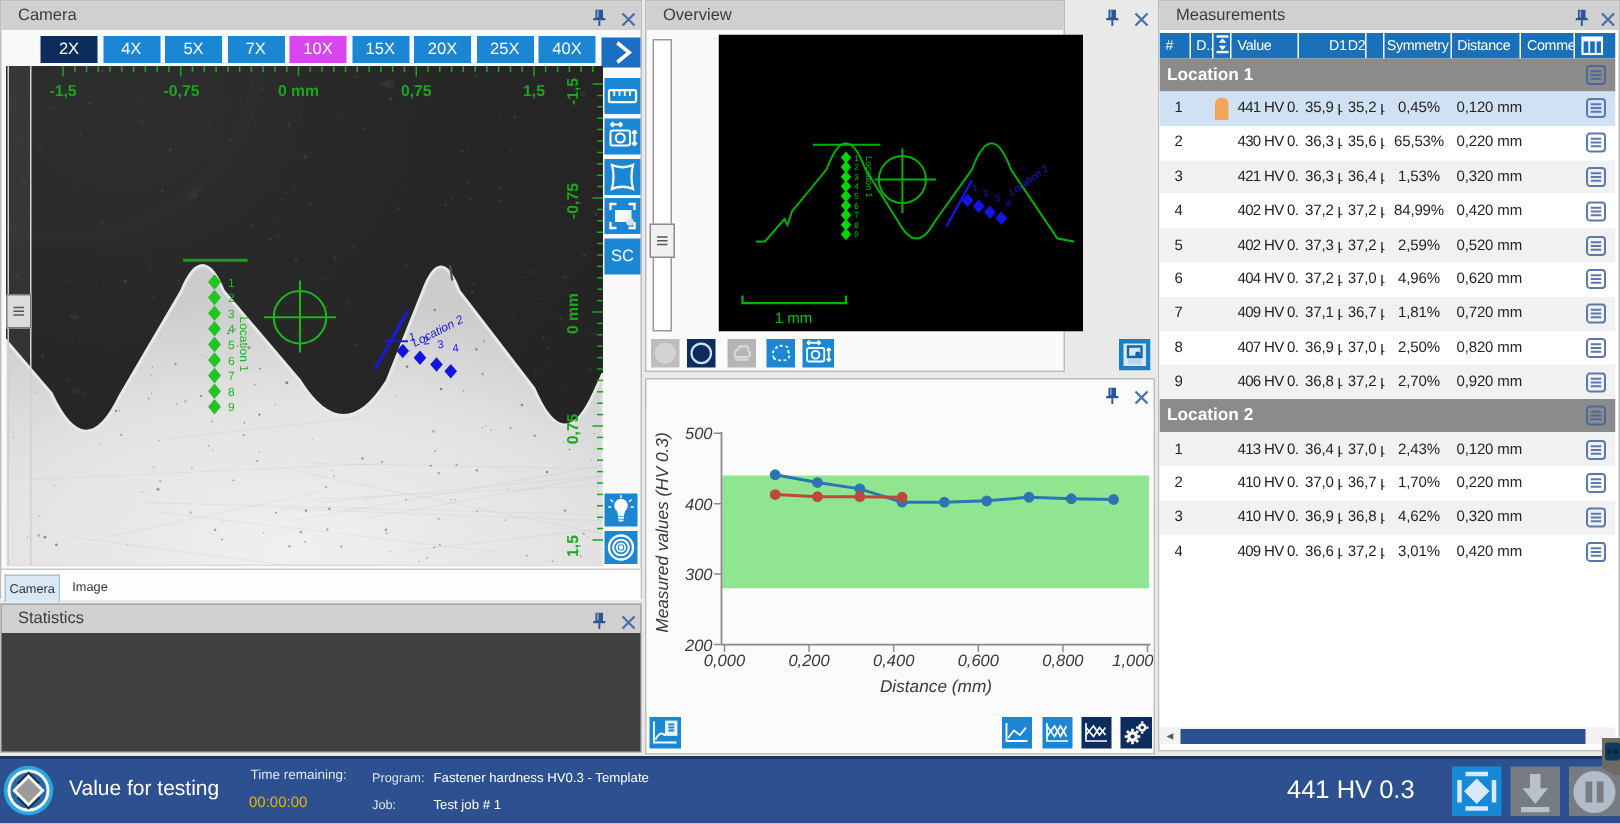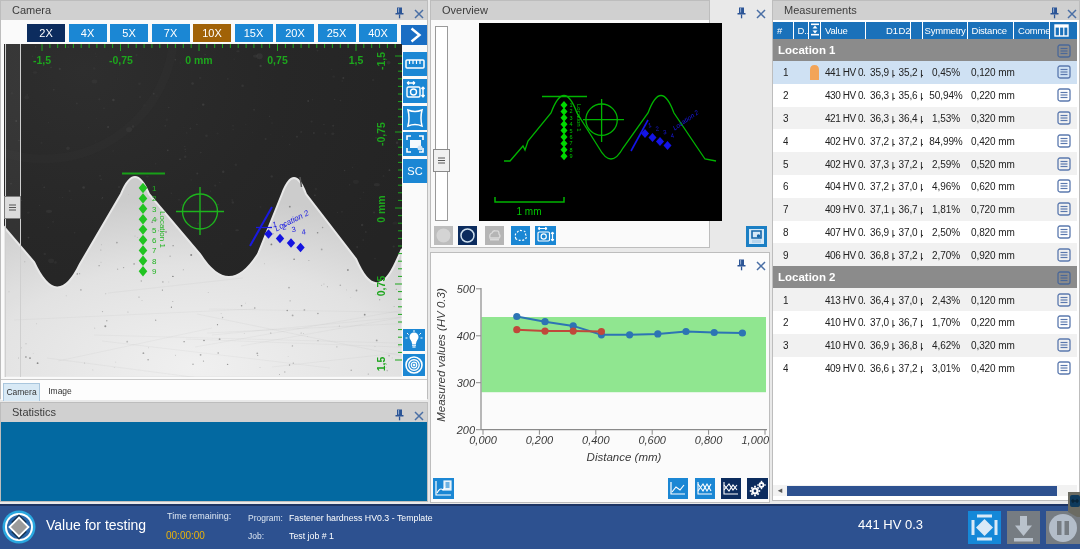--- a/index.html
+++ b/index.html
@@ -34,21 +34,21 @@
           <rect x="4" y="1" width="1.1" height="4.5" fill="#8aa5cc"></rect>
         </g>
       </svg></div>
   <div class="xic" style="left:413px"><svg width="10" height="10" viewBox="0 0 10 10">
         <path d="M1 1 L9 9 M9 1 L1 9" stroke="#4a6fa5" stroke-width="1.5"></path>
       </svg></div>
   <div class="magbtn" style="left:26.0px;background:#0c2c5e">2X</div>
   <div class="magbtn" style="left:67.5px;background:#1b87d4">4X</div>
   <div class="magbtn" style="left:109.0px;background:#1b87d4">5X</div>
   <div class="magbtn" style="left:150.5px;background:#1b87d4">7X</div>
-  <div class="magbtn" style="left:192.0px;background:#a16207">10X</div>
+  <div class="magbtn" style="left:192.0px;background:#d946ef">10X</div>
   <div class="magbtn" style="left:233.5px;background:#1b87d4">15X</div>
   <div class="magbtn" style="left:275.0px;background:#1b87d4">20X</div>
   <div class="magbtn" style="left:316.5px;background:#1b87d4">25X</div>
   <div class="magbtn" style="left:358.0px;background:#1b87d4">40X</div>
   <div style="position:absolute;left:400px;top:24px;width:26px;height:20px;background:#1a6ec4;color:#fff;text-align:center;">
     <svg width="26" height="20" viewBox="0 0 26 20">
         <path d="M10.5 3.5 L18.5 10 L10.5 16.5" fill="none" stroke="#fff" stroke-width="2.4"></path>
       </svg></div>
   <div style="position:absolute;left:3px;top:43px;width:398px;height:333px;"><svg width="398" height="333" viewBox="0 0 398 333">
 <defs>
@@ -590,21 +590,21 @@
           <circle cx="11" cy="11" r="2.8" stroke-width="1.2"></circle>
           <circle cx="11" cy="11" r="1" fill="#fff"></circle>
         </g>
       </svg></div>
   <div style="position:absolute;left:0;top:378px;width:426px;height:21px;background:#fdfdfd;border-top:1px solid #c9c9c9;">
     <div style="position:absolute;left:2px;top:3px;width:37px;height:18px;background:#d8e9f5;border:1px solid #a9c6dd;border-bottom:none;font-size:8.5px;color:#333;text-align:center;line-height:17px;">Camera</div>
     <div style="position:absolute;left:43px;top:3px;width:32px;height:18px;font-size:8.5px;color:#333;text-align:center;line-height:17px;">Image</div>
   </div>
 </div>
 
-<div class="panel" style="left:0;top:402px;width:428px;height:100px;background:#0369a1;padding-left:40px;">
+<div class="panel" style="left:0;top:402px;width:428px;height:100px;background:#404040;padding-left:40px;">
   <div class="phead">Statistics</div>
   <div class="pin" style="left:393px"><svg width="11" height="12" viewBox="0 0 11 12">
         <g fill="#2c5596">
           <rect x="3" y="0.5" width="5" height="5.5"></rect>
           <rect x="1.5" y="6" width="8" height="1.5"></rect>
           <rect x="4.9" y="7.5" width="1.3" height="3.8"></rect>
           <rect x="4" y="1" width="1.1" height="4.5" fill="#8aa5cc"></rect>
         </g>
       </svg></div>
   <div class="xic" style="left:413px"><svg width="10" height="10" viewBox="0 0 10 10">
@@ -880,21 +880,21 @@
             <line x1="3.5" y1="4.5" x2="10.5" y2="4.5" stroke="#5b79ae" stroke-width="1.2"></line>
             <line x1="3.5" y1="7" x2="10.5" y2="7" stroke="#5b79ae" stroke-width="1.2"></line>
             <line x1="3.5" y1="9.5" x2="10.5" y2="9.5" stroke="#5b79ae" stroke-width="1.2"></line>
           </svg></div>
       </div>
 <div class="trow" style="top:61.8px;height:22.8px;background:#ffffff">
 <div class="c0">2</div>
         <div class="cv">430 HV 0.</div>
         <div class="cd1">36,3 µm</div>
         <div class="cd2">35,6 µm</div>
-        <div class="cs">50,94%</div>
+        <div class="cs">65,53%</div>
         <div class="cdist">0,220 mm</div>
         <div class="cnote"><svg width="14" height="14" viewBox="0 0 14 14">
             <rect x="1" y="1" width="12" height="12" rx="2" fill="none" stroke="#5b79ae" stroke-width="1.3"></rect>
             <line x1="3.5" y1="4.5" x2="10.5" y2="4.5" stroke="#5b79ae" stroke-width="1.2"></line>
             <line x1="3.5" y1="7" x2="10.5" y2="7" stroke="#5b79ae" stroke-width="1.2"></line>
             <line x1="3.5" y1="9.5" x2="10.5" y2="9.5" stroke="#5b79ae" stroke-width="1.2"></line>
           </svg></div>
       </div>
 <div class="trow" style="top:84.6px;height:22.8px;background:#f1f1f1">
 <div class="c0">3</div>
@@ -1077,21 +1077,21 @@
     <path d="M17 29.8 L24.8 22 L21.6 18.8 L17 23.4 L12.4 18.8 L9.2 22 Z" fill="#14304f"></path>
     <path d="M17 7.5 L26.5 17 L17 26.5 L7.5 17 Z" fill="#9b9b9b" stroke="#fff" stroke-width="1.8"></path>
   </svg>
   <div style="position:absolute;left:46px;top:11px;color:#fff;font-size:14px;">Value for testing</div>
   <div style="position:absolute;left:167px;top:5px;color:#dce6f2;font-size:9px;">Time remaining:</div>
   <div style="position:absolute;left:166px;top:24px;color:#eab308;font-size:10px;">00:00:00</div>
   <div style="position:absolute;left:248px;top:7px;color:#dce6f2;font-size:8.5px;">Program:</div>
   <div style="position:absolute;left:289px;top:7px;color:#fff;font-size:8.8px;">Fastener hardness HV0.3 - Template</div>
   <div style="position:absolute;left:248px;top:25px;color:#dce6f2;font-size:8.5px;">Job:</div>
   <div style="position:absolute;left:289px;top:25px;color:#fff;font-size:8.8px;">Test job # 1</div>
-  <div style="position:absolute;left:858px;top:11px;color:#fff;font-size:13px;">441 HV 0.3</div>
+  <div style="position:absolute;left:858px;top:11px;color:#fff;font-size:17px;">441 HV 0.3</div>
   <div style="position:absolute;left:968px;top:5px;width:33px;height:33px;background:#1588d8;">
     <svg width="33" height="33" viewBox="0 0 33 33">
         <g fill="#d9e9f7">
           <rect x="9" y="3.5" width="15" height="3"></rect>
           <rect x="9" y="26.5" width="15" height="3"></rect>
           <rect x="3.5" y="9" width="3" height="15"></rect>
           <rect x="26.5" y="9" width="3" height="15"></rect>
           <path d="M16.5 8 L25 16.5 L16.5 25 L8 16.5 Z"></path>
         </g>
       </svg>

